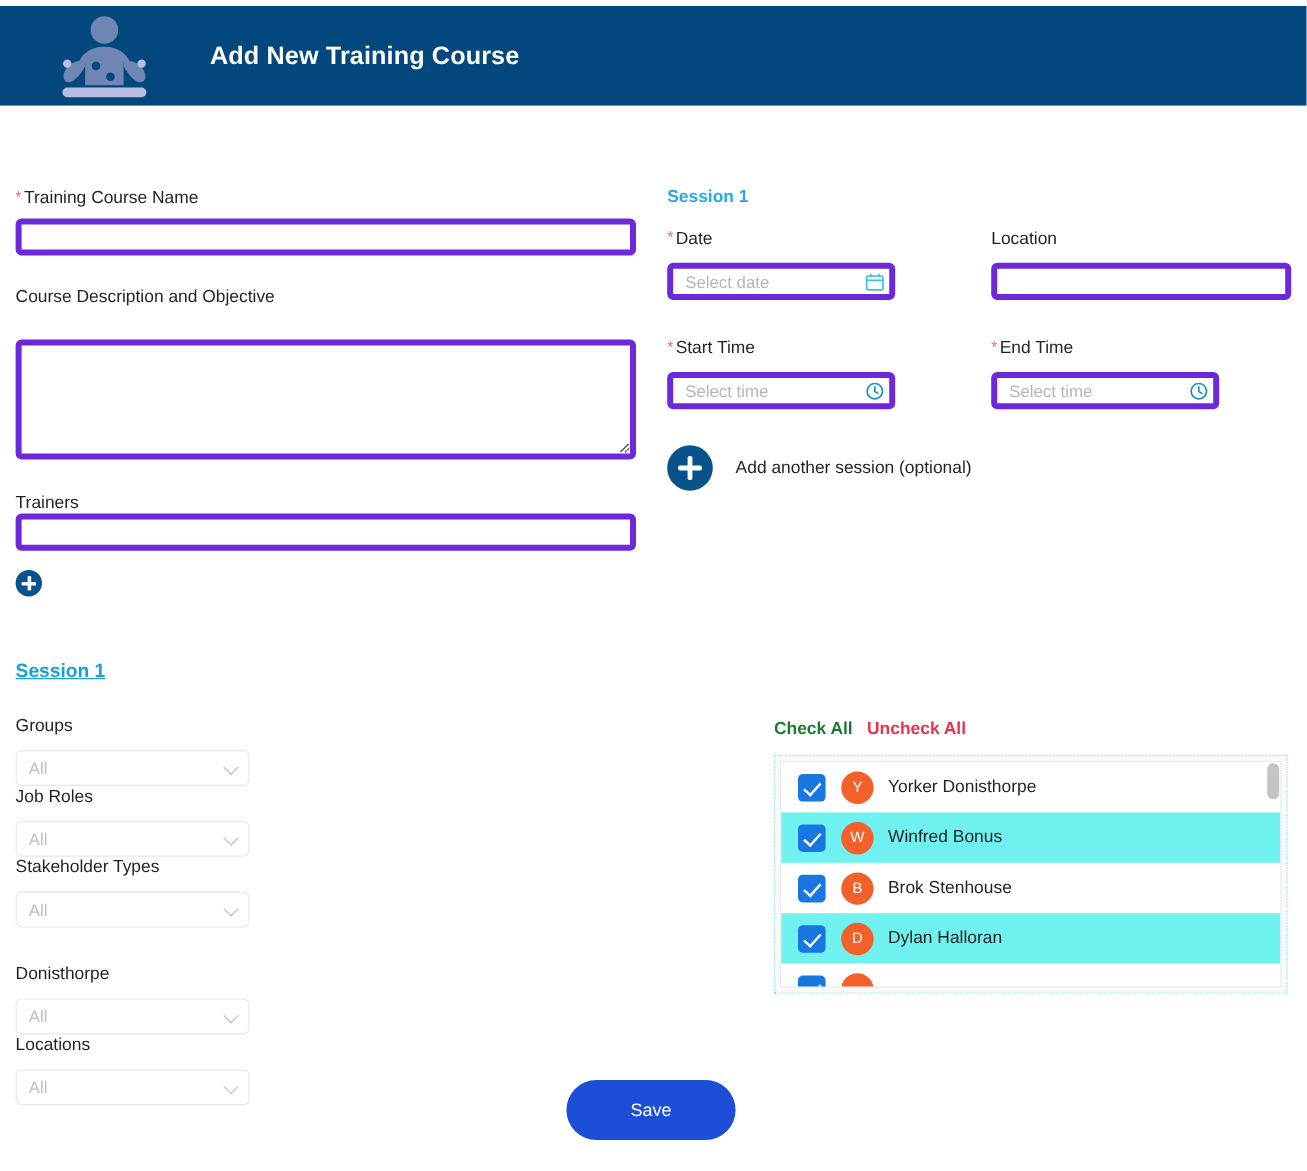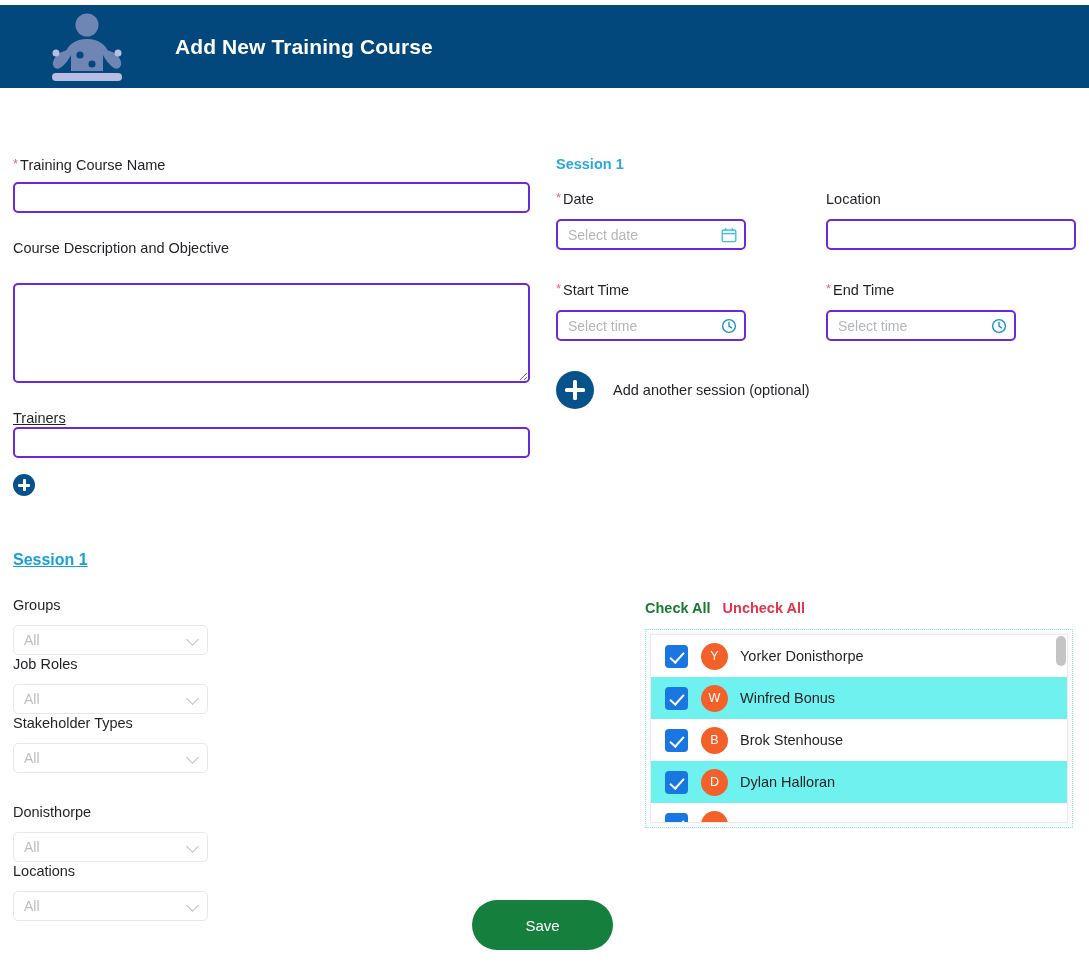--- a/index.html
+++ b/index.html
@@ -53,21 +53,21 @@
   .req {
     color: #f4607e;
     font-size: 13px;
     margin-right: 2px;
     vertical-align: top;
     line-height: 16px;
   }
   .field {
     width: 100%;
     height: 31px;
-    border: 2px solid #6d28d9;
+    border: 5px solid #6d28d9;
     border-radius: 5px;
     background: #fff;
     outline: none;
     font-size: 14px;
     color: #32363c;
     padding: 0 10px;
     font-family: "Liberation Sans", sans-serif;
   }
   .field::placeholder { color: #b3b6bd; }
   .field-wrap { position: relative; }
@@ -216,21 +216,21 @@
   }
   .scroll-thumb {
     width: 10px; height: 30px; border-radius: 5px; background: #c4c4c4;
     cursor: pointer;
   }
 
   
   .save-btn {
     position: absolute; left: 472px; top: 900px;
     width: 141px; height: 50px; border-radius: 25px;
-    background: #15803d; color: #fff; border: none;
+    background: #1d4ed8; color: #fff; border: none;
     font-size: 15px; font-family: "Liberation Sans", sans-serif;
     cursor: pointer;
   }
 </style>
 </head>
 <body>
 
 <div class="page">
 
   <div class="header">
@@ -258,21 +258,21 @@
     </div>
     <input class="field" type="text" placeholder="" style="">
 
     <div style="height:26px"></div>
 
     <div class="label" style="margin-bottom:26px;">Course Description and Objective</div>
     <textarea class="field" placeholder="" style=""></textarea>
 
     <div style="height:22px"></div>
 
-    <div class="label" style="text-decoration:underline;">Trainers</div>
+    <div class="label" style="">Trainers</div>
     <input class="field" type="text" placeholder="" style="">
 
     <div class="plus-small"></div>
   </div>
 
   <div class="col-right">
 
     <div class="session-heading">Session 1</div>
 
     <div class="sess-grid">

